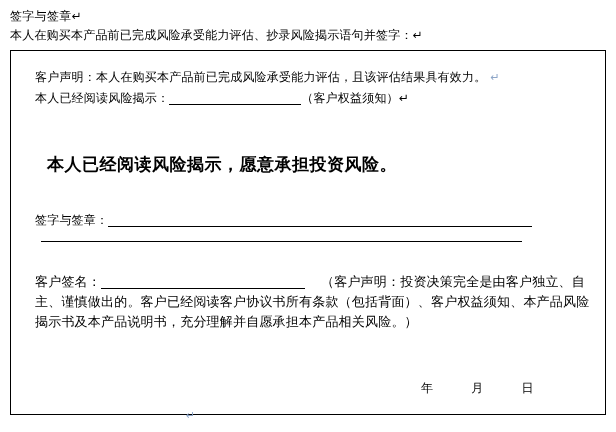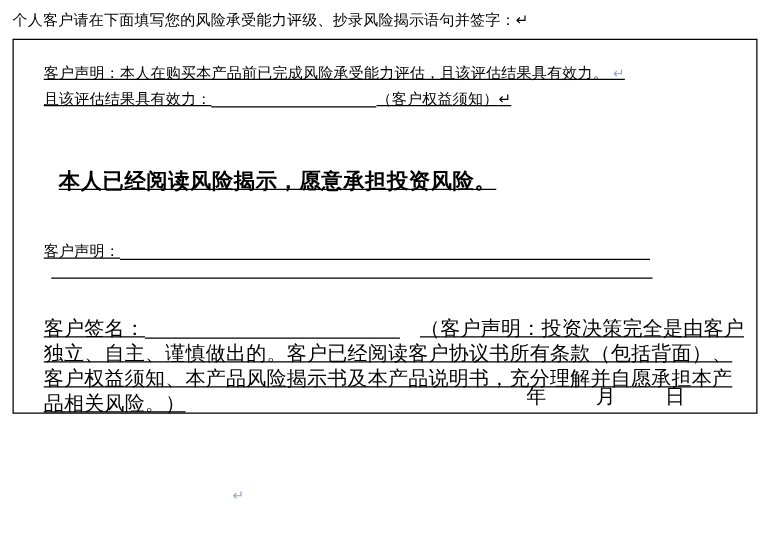--- a/index.html
+++ b/index.html
@@ -30,23 +30,22 @@
   .intro {
     font-size: 12px;
     line-height: 17px;
     margin: 0 0 6px 0;
     letter-spacing: 0.2px;
   }
   .box {
     position: relative;
     border: 1px solid #000000;
     box-sizing: border-box;
-    height: 300px;
+    height: 365px;
     padding: 16px 4px 0 24px;
-    text-decoration: underline;
   }
   .para {
     font-size: 12px;
     line-height: 20px;
     margin: 0;
     letter-spacing: 0.2px;
     position: relative;
   }
   .para .pilcrow {
     color: #8ea6c8;
@@ -76,73 +75,74 @@
   .gap-14 { height: 14px; }
   .gap-22 { height: 22px; }
   .gap-30 { height: 30px; }
   .long-rule {
     border-bottom: 1px solid #000000;
     height: 1px;
     width: 481px;
     margin: 10px 0 0 6px;
   }
   .wrapblock {
-    font-size: 16px;
+    font-size: 13px;
     line-height: 20px;
     letter-spacing: 0.2px;
   }
   .date-row {
     position: absolute;
     left: 410px;
-    bottom: 2px;
-    font-size: 16px;
+    bottom: 17px;
+    font-size: 12px;
     letter-spacing: 0.2px;
   }
   .date-row span {
     margin-right: 34px;
   }
   .date-row span:last-child { margin-right: 0; }
   .pilcrow-float {
     color: #8ea6c8;
     font-size: 11px;
   }
   .mark-a { position: absolute; left: 175px; top: 358px; }
 </style>
 </head>
 <body>
 
 <div class="page">
 
+  <div class="section-title"><span>签字与签章</span><span class="pilcrow">↵</span></div>
 
-  <div class="intro"><span>个人客户请在下面填写您的风险承受能力评级、抄录风险揭示语句并签字：</span><span class="pilcrow">↵</span></div>
+  <div class="intro"><span>本人在购买本产品前已完成风险承受能力评估、抄录风险揭示语句并签字：</span><span class="pilcrow">↵</span></div>
 
   <div class="box">
 
     <div class="para">
       <span>客户声明：本人在购买本产品前已完成风险承受能力评估，且该评估结果具有效力。</span>
       <span class="pilcrow">↵</span>
     </div>
 
     <div class="row">
-      <span>且该评估结果具有效力：</span><span class="line-fill" style="width:132px"></span><span>（客户权益须知）</span><span class="pilcrow">↵</span>
+      <span>本人已经阅读风险揭示：</span><span class="line-fill" style="width:132px"></span><span>（客户权益须知）</span><span class="pilcrow">↵</span>
     </div>
 
     <div class="gap-18"></div>
 
 
     <div class="gap-14"></div>
 
     <div class="bold-stmt">
       <span>本人已经阅读风险揭示，愿意承担投资风险。</span>
     </div>
 
     <div class="gap-22"></div>
 
     <div class="row">
-      <span>客户声明：</span><span class="line-fill" style="width:424px"></span>
+      <span>签字与签章：</span><span class="line-fill" style="width:424px"></span>
     </div>
 
     <div class="long-rule"></div>
 
     <div class="gap-30"></div>
 
     <div class="wrapblock">
       <span>客户签名：</span><span class="line-fill" style="width:204px"></span><span style="display:inline-block;width:16px"></span><span>（</span><span>客户声明：投资决策完全是由客户独立、自主、谨慎做出的。客户已经阅读客户协议书所有条款（包括背面）、客户权益须知、本产品风险揭示书及本产品说明书，充分理解并自愿承担本产品相关风险。）</span>
     </div>
 

